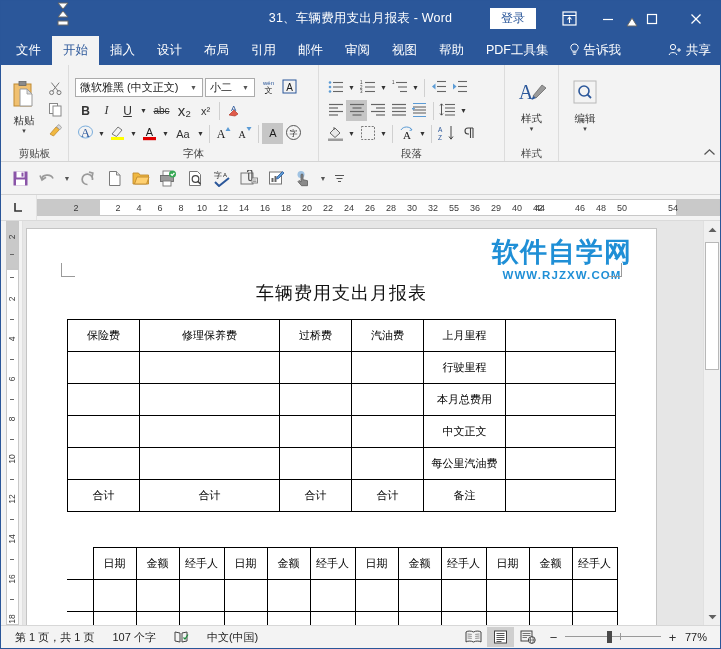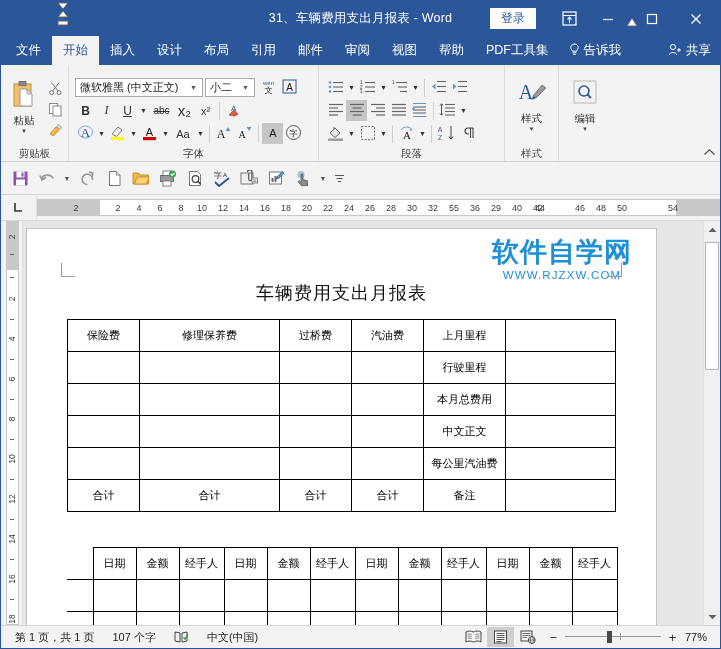--- a/index.html
+++ b/index.html
@@ -204,21 +204,21 @@
   .margin-mark { position: absolute; border-color: #9a9a9a; }
   .wm {
     position: absolute; right: 24px; top: 10px;
     text-align: center; user-select: none;
   }
   .wm-main {
     font-size: 27px; font-weight: bold; color: #1f8fd6;
     letter-spacing: 1px; line-height: 1;
   }
   .wm-sub {
-    font-size: 11.5px; font-weight: normal; color: #1f8fd6;
+    font-size: 11.5px; font-weight: bold; color: #1f8fd6;
     letter-spacing: 1.1px; margin-top: 3px;
   }
   .doc-title {
     position: absolute; left: 0; right: 0; top: 52px;
     text-align: center; font-size: 18px; color: #111;
     letter-spacing: 1px;
   }
   table.doc-tbl {
     position: absolute;
     border-collapse: collapse;

